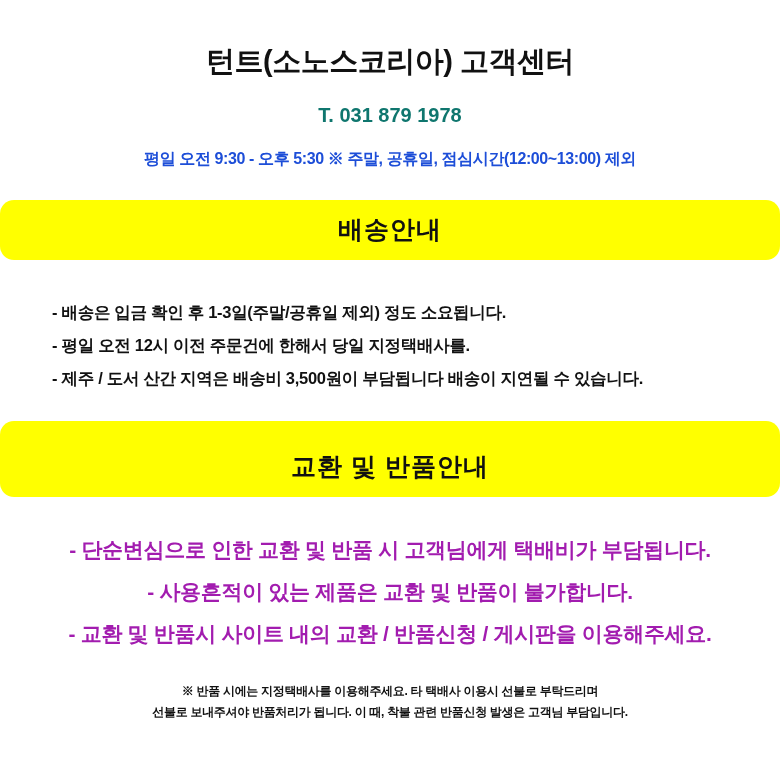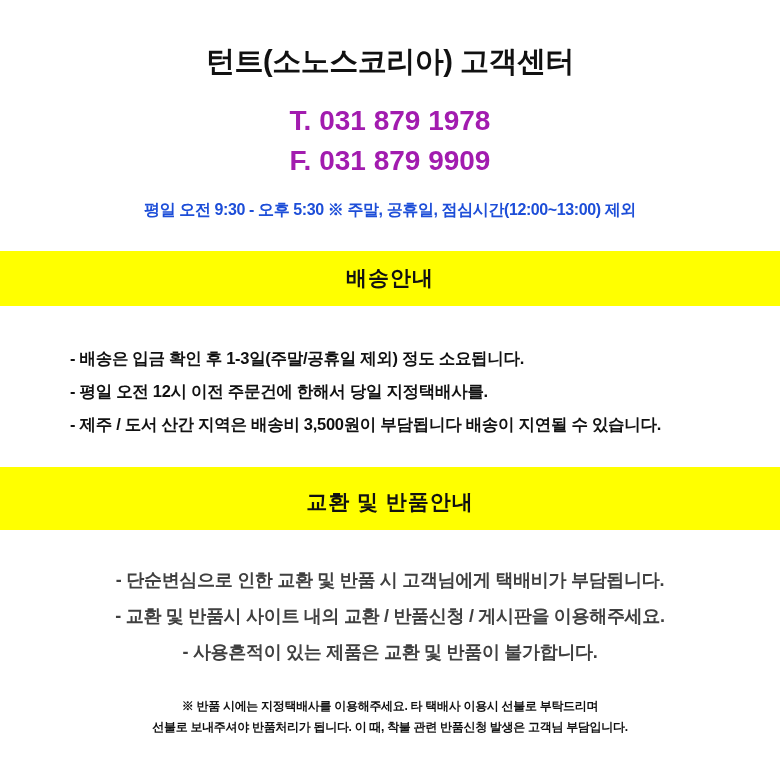--- a/index.html
+++ b/index.html
@@ -28,78 +28,79 @@
   }
   .center-title {
     font-size: 29px;
     font-weight: bold;
     letter-spacing: -0.5px;
     color: #111111;
     line-height: 1.2;
   }
   .phone-block {
     margin-top: 22px;
-    font-size: 28px;
+    font-size: 20px;
     font-weight: bold;
     line-height: 1.42;
-    color: #a21caf;
+    color: #0f766e;
   }
   .hours {
     margin-top: 20px;
     font-size: 16px;
     font-weight: bold;
     color: #1d4ed8;
     letter-spacing: -0.4px;
   }
 
   
   .band {
     background: #ffff00;
     width: 100%;
     text-align: center;
-    font-size: 21px;
+    font-size: 25px;
     font-weight: bold;
     color: #111111;
     letter-spacing: 1px;
     box-sizing: border-box;
+    border-radius: 14px;
   }
   .band-delivery {
     margin-top: 30px;
     padding: 13px 0 14px 0;
   }
   .band-exchange {
     margin-top: 26px;
-    padding: 21px 0 14px 0;
+    padding: 29px 0 14px 0;
   }
 
   
   .section {
     box-sizing: border-box;
   }
   .delivery-list {
-    padding: 36px 0 0 70px;
+    padding: 36px 0 0 52px;
     text-align: left;
   }
   .delivery-list .line {
     font-size: 16.5px;
     font-weight: bold;
     line-height: 2.0;
     color: #111111;
     letter-spacing: -0.3px;
   }
 
   .exchange-list {
     padding: 32px 0 0 0;
     text-align: center;
   }
   .exchange-list .line {
-    font-size: 18px;
+    font-size: 21px;
     font-weight: bold;
     line-height: 2.0;
-    color: #404040;
+    color: #a21caf;
     letter-spacing: -0.3px;
   }
 
   .note {
     margin-top: 26px;
     text-align: center;
     font-size: 12px;
     font-weight: bold;
     line-height: 1.75;
     color: #111111;
@@ -109,39 +110,38 @@
 </style>
 </head>
 <body>
 
 <div class="page">
 
   <div class="header">
     <div class="center-title">턴트(소노스코리아) 고객센터</div>
     <div class="phone-block">
       <div>T. 031 879 1978</div>
-      <div>F. 031 879 9909</div>
     </div>
     <div class="hours">평일 오전 9:30 - 오후 5:30 ※ 주말, 공휴일, 점심시간(12:00~13:00) 제외</div>
   </div>
 
   <div class="band band-delivery">배송안내</div>
 
   <div class="section delivery-list">
     <div class="line">- 배송은 입금 확인 후 1-3일(주말/공휴일 제외) 정도 소요됩니다.</div>
     <div class="line">- 평일 오전 12시 이전 주문건에 한해서 당일 지정택배사를.</div>
     <div class="line">- 제주 / 도서 산간 지역은 배송비 3,500원이 부담됩니다 배송이 지연될 수 있습니다.</div>
   </div>
 
   <div class="band band-exchange">교환 및 반품안내</div>
 
   <div class="section exchange-list">
     <div class="line">- 단순변심으로 인한 교환 및 반품 시 고객님에게 택배비가 부담됩니다.</div>
+    <div class="line">- 사용흔적이 있는 제품은 교환 및 반품이 불가합니다.</div>
     <div class="line">- 교환 및 반품시 사이트 내의 교환 / 반품신청 / 게시판을 이용해주세요.</div>
-    <div class="line">- 사용흔적이 있는 제품은 교환 및 반품이 불가합니다.</div>
   </div>
 
   <div class="note">
     <div>※ 반품 시에는 지정택배사를 이용해주세요. 타 택배사 이용시 선불로 부탁드리며</div>
     <div>선불로 보내주셔야 반품처리가 됩니다. 이 때, 착불 관련 반품신청 발생은 고객님 부담입니다.</div>
   </div>
 
 </div>
 
 </body></html>

